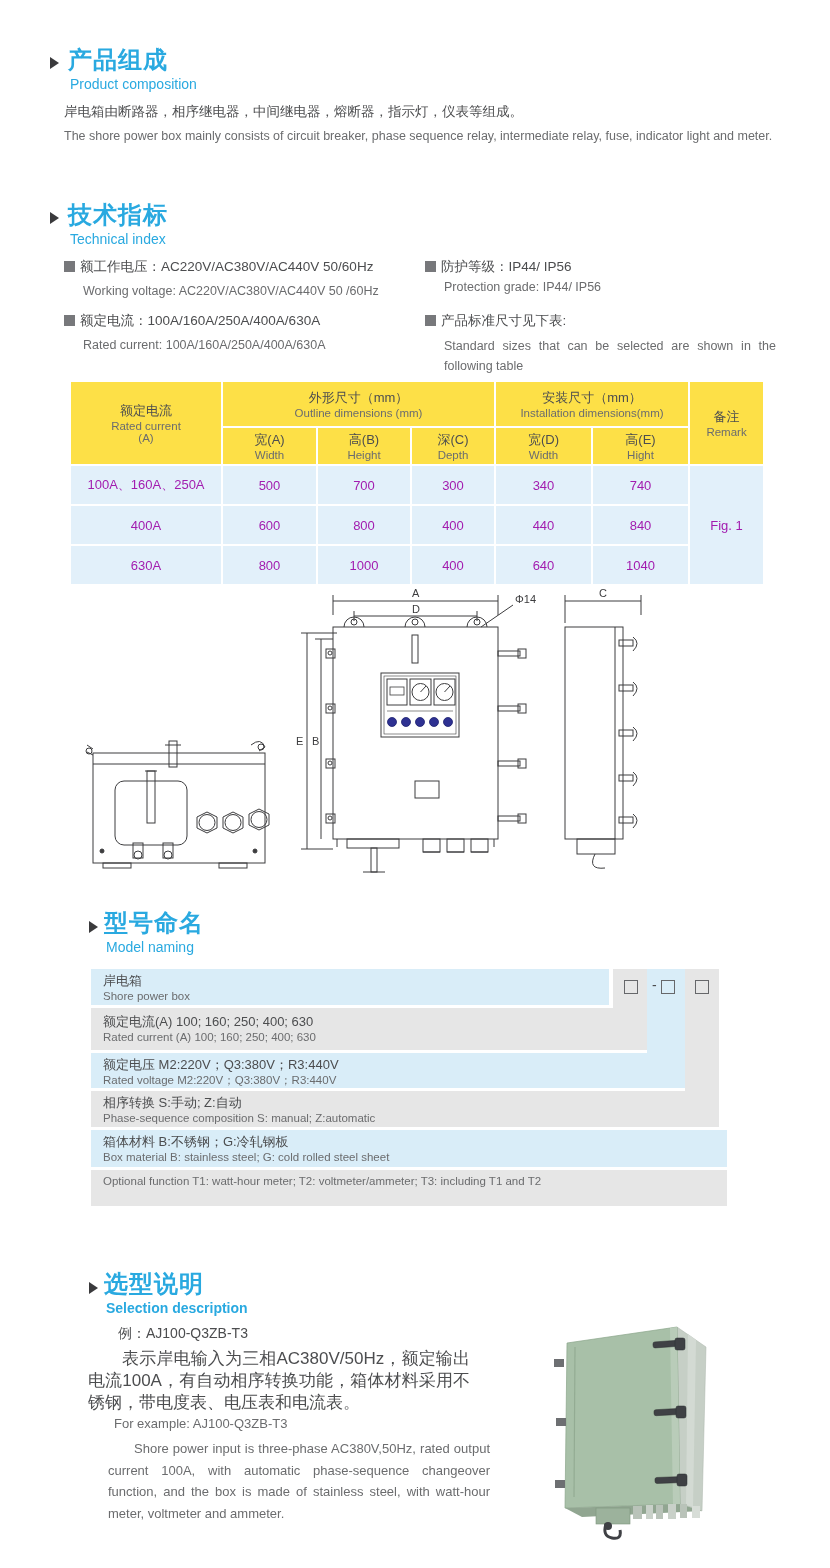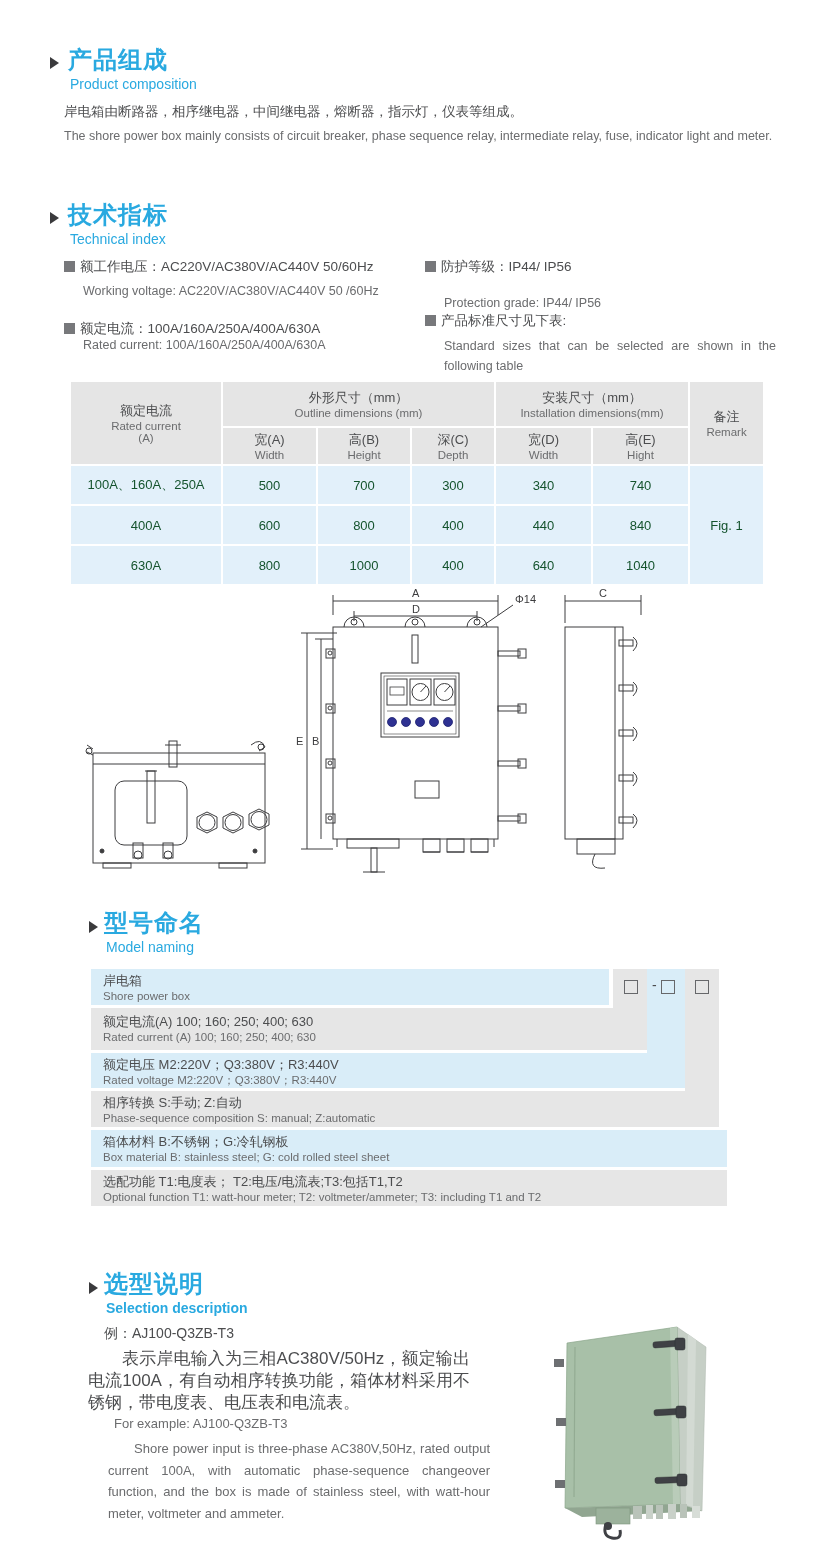--- a/index.html
+++ b/index.html
@@ -7,22 +7,22 @@
   .abs{position:absolute;}
   .sec-title{color:#29a9e0;font-size:24px;font-weight:bold;letter-spacing:1px;}
   .sec-sub{color:#29a9e0;font-size:14px;}
   .arrow{width:0;height:0;border-left:9px solid #3a3a3c;border-top:6px solid transparent;border-bottom:6px solid transparent;display:inline-block;}
   .cn{font-size:13.5px;color:#4c4d4f;}
   .en{font-size:12.5px;color:#6b6c6e;}
   .bullet{display:inline-block;width:11px;height:11px;background:#77787b;margin-right:5px;vertical-align:-1px;}
   .spec-en{margin-left:19px;}
   
   table.size{border-collapse:separate;border-spacing:2px;background:#ffffff;table-layout:fixed;}
-  table.size th{background:#e5e5e5;font-weight:normal;padding:2px;}
-  table.size td{background:#e2f0fa;text-align:center;font-size:13px;color:#14532d;}
+  table.size th{background:#fde047;font-weight:normal;padding:2px;}
+  table.size td{background:#e2f0fa;text-align:center;font-size:13px;color:#a21caf;}
   table.size .hcn{font-size:13px;color:#4c4d4f;display:block;}
   table.size .hen{font-size:11.5px;color:#6b6c6e;display:block;}
   
   .mrow{position:absolute;left:0;box-sizing:border-box;padding:4px 0 0 12px;overflow:hidden;}
   .row-blue{background:#d9edf8;}
   .row-gray{background:#e6e6e6;}
   .mrow .cn{display:block;font-size:13px;line-height:16px;white-space:nowrap;}
   .mrow .en{display:block;font-size:11.5px;line-height:15px;white-space:nowrap;}
   .strip{position:absolute;top:0;}
   .code-box{display:inline-block;width:12px;height:12px;border:1.5px solid #66676a;background:transparent;}
@@ -38,25 +38,25 @@
 <div class="abs sec-sub" style="left:70px;top:76px;">Product  composition</div>
 <div class="abs cn" style="left:64px;top:103px;width:700px;">岸电箱由断路器，相序继电器，中间继电器，熔断器，指示灯，仪表等组成。</div>
 <div class="abs en" style="left:64px;top:129px;width:710px;">The shore power box mainly consists of circuit breaker, phase sequence relay, intermediate relay, fuse, indicator light and meter.</div>
 
 <div class="abs" style="left:50px;top:210px;"><span class="arrow"></span></div>
 <div class="abs sec-title" style="left:68px;top:199px;text-align:right;">技术指标</div>
 <div class="abs sec-sub" style="left:70px;top:231px;">Technical index</div>
 
 <div class="abs cn" style="left:64px;top:258px;"><span class="bullet"></span><span>额工作电压：AC220V/AC380V/AC440V  50/60Hz</span></div>
 <div class="abs en spec-en" style="left:64px;top:284px;">Working voltage: AC220V/AC380V/AC440V 50 /60Hz</div>
-<div class="abs cn" style="left:64px;top:312px;margin-top:8px;"><span class="bullet"></span><span>额定电流：100A/160A/250A/400A/630A</span></div>
+<div class="abs cn" style="left:64px;top:312px;"><span class="bullet"></span><span>额定电流：100A/160A/250A/400A/630A</span></div>
 <div class="abs en spec-en" style="left:64px;top:338px;">Rated current: 100A/160A/250A/400A/630A</div>
 
 <div class="abs cn" style="left:425px;top:258px;"><span class="bullet"></span><span>防护等级：IP44/ IP56</span></div>
-<div class="abs en spec-en" style="left:425px;top:296px;text-align:right;">Protection grade: IP44/ IP56</div>
+<div class="abs en spec-en" style="left:425px;top:280px;text-align:right;">Protection grade: IP44/ IP56</div>
 <div class="abs cn" style="left:425px;top:312px;"><span class="bullet"></span><span>产品标准尺寸见下表:</span></div>
 <div class="abs en spec-en para" style="left:425px;top:336px;width:332px;line-height:20px;">Standard sizes that can be selected are shown in the following table</div>
 
 <table class="size abs" style="left:69px;top:380px;width:684px;">
   <colgroup>
       <col style="width:150px">
       <col style="width:93px">
       <col style="width:92px">
       <col style="width:82px">
       <col style="width:95px">
@@ -305,29 +305,28 @@
   </div>
   <div class="mrow row-gray" style="top:122px;width:628px;height:36px;">
     <span class="cn">相序转换  S:手动; Z:自动</span>
       <span class="en">Phase-sequence composition  S: manual;  Z:automatic</span>
   </div>
   <div class="mrow row-blue" style="top:161px;width:636px;height:37px;">
     <span class="cn">箱体材料     B:不锈钢；G:冷轧钢板</span>
       <span class="en">Box material   B: stainless steel; G: cold rolled steel sheet</span>
   </div>
   <div class="mrow row-gray" style="top:201px;width:636px;height:36px;">
-    <span class="cn">选配功能       T1:电度表； T2:电压/电流表;T3:包括T1,T2</span>
       <span class="en">Optional function  T1: watt-hour meter; T2: voltmeter/ammeter; T3: including T1 and T2</span>
   </div>
 </div>
 
 <div class="abs" style="left:89px;top:1280px;"><span class="arrow"></span></div>
 <div class="abs sec-title" style="left:104px;top:1268px;">选型说明</div>
 <div class="abs sec-sub" style="left:106px;top:1300px;font-weight:bold;">Selection description</div>
-<div class="abs cn" style="left:104px;top:1325px;font-size:14px;">例：AJ100-Q3ZB-T3</div>
+<div class="abs cn" style="left:118px;top:1325px;font-size:14px;">例：AJ100-Q3ZB-T3</div>
 <div class="abs cn para indent" style="left:88px;top:1348px;width:382px;line-height:22px;font-size:17px;">表示岸电输入为三相AC380V/50Hz，额定输出电流100A，有自动相序转换功能，箱体材料采用不锈钢，带电度表、电压表和电流表。</div>
 <div class="abs en indent" style="left:88px;top:1416px;width:382px;font-size:13px;">For example: AJ100-Q3ZB-T3</div>
 <div class="abs en para indent" style="left:88px;top:1438px;width:382px;line-height:21.5px;font-size:13px;margin-left:20px;">Shore power input is three-phase AC380V,50Hz, rated output current 100A, with automatic phase-sequence changeover function, and the box is made of stainless steel, with watt-hour meter, voltmeter and ammeter.</div>
 
 <svg class="abs" style="left:520px;top:1290px;" width="290" height="278" viewBox="0 0 290 278">
 
   <polygon points="157,37 186,57 182,221 160,214" fill="#c6cfc6" stroke="#aab4aa" stroke-width="0.5"></polygon>
   <polygon points="168,44 176,50 173,217 166,215" fill="#d3dad3"></polygon>
 
   <polygon points="47,53 157,37 160,214 45,218" fill="#a8c0a8" stroke="#8aa58a" stroke-width="0.7"></polygon>

